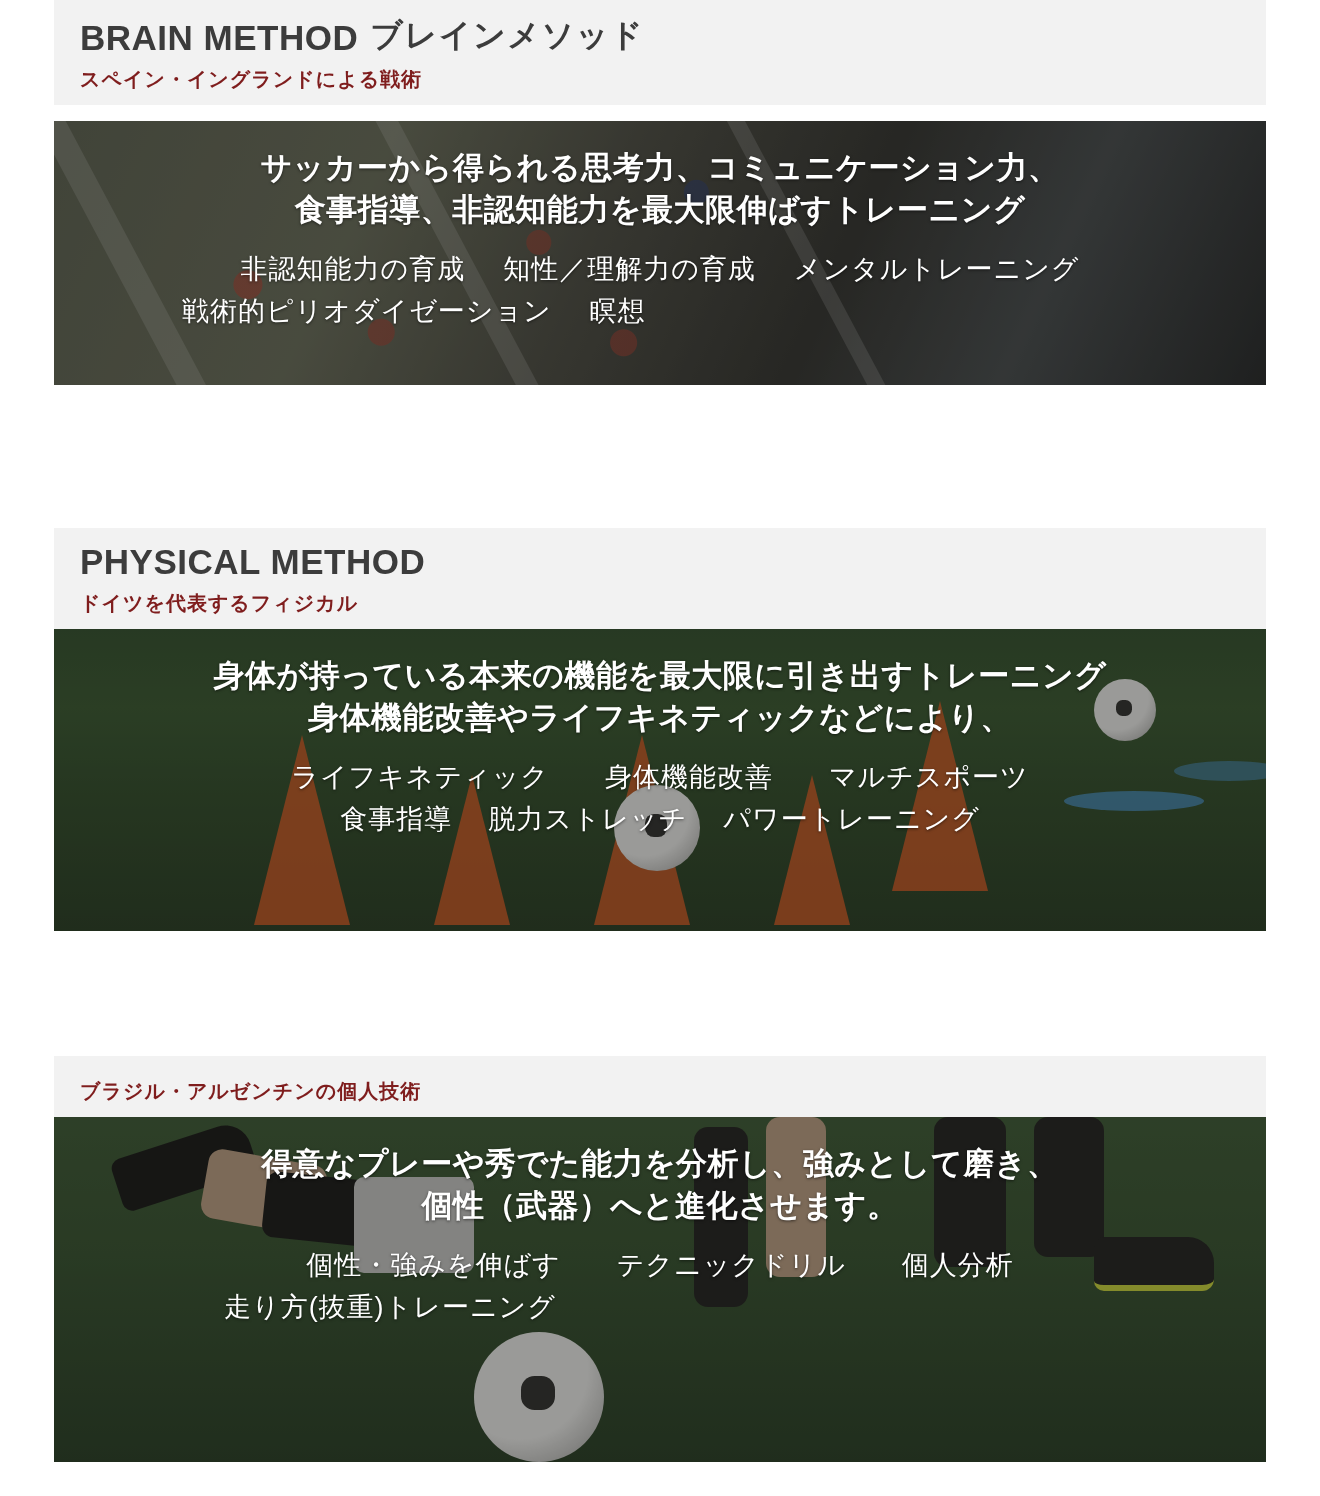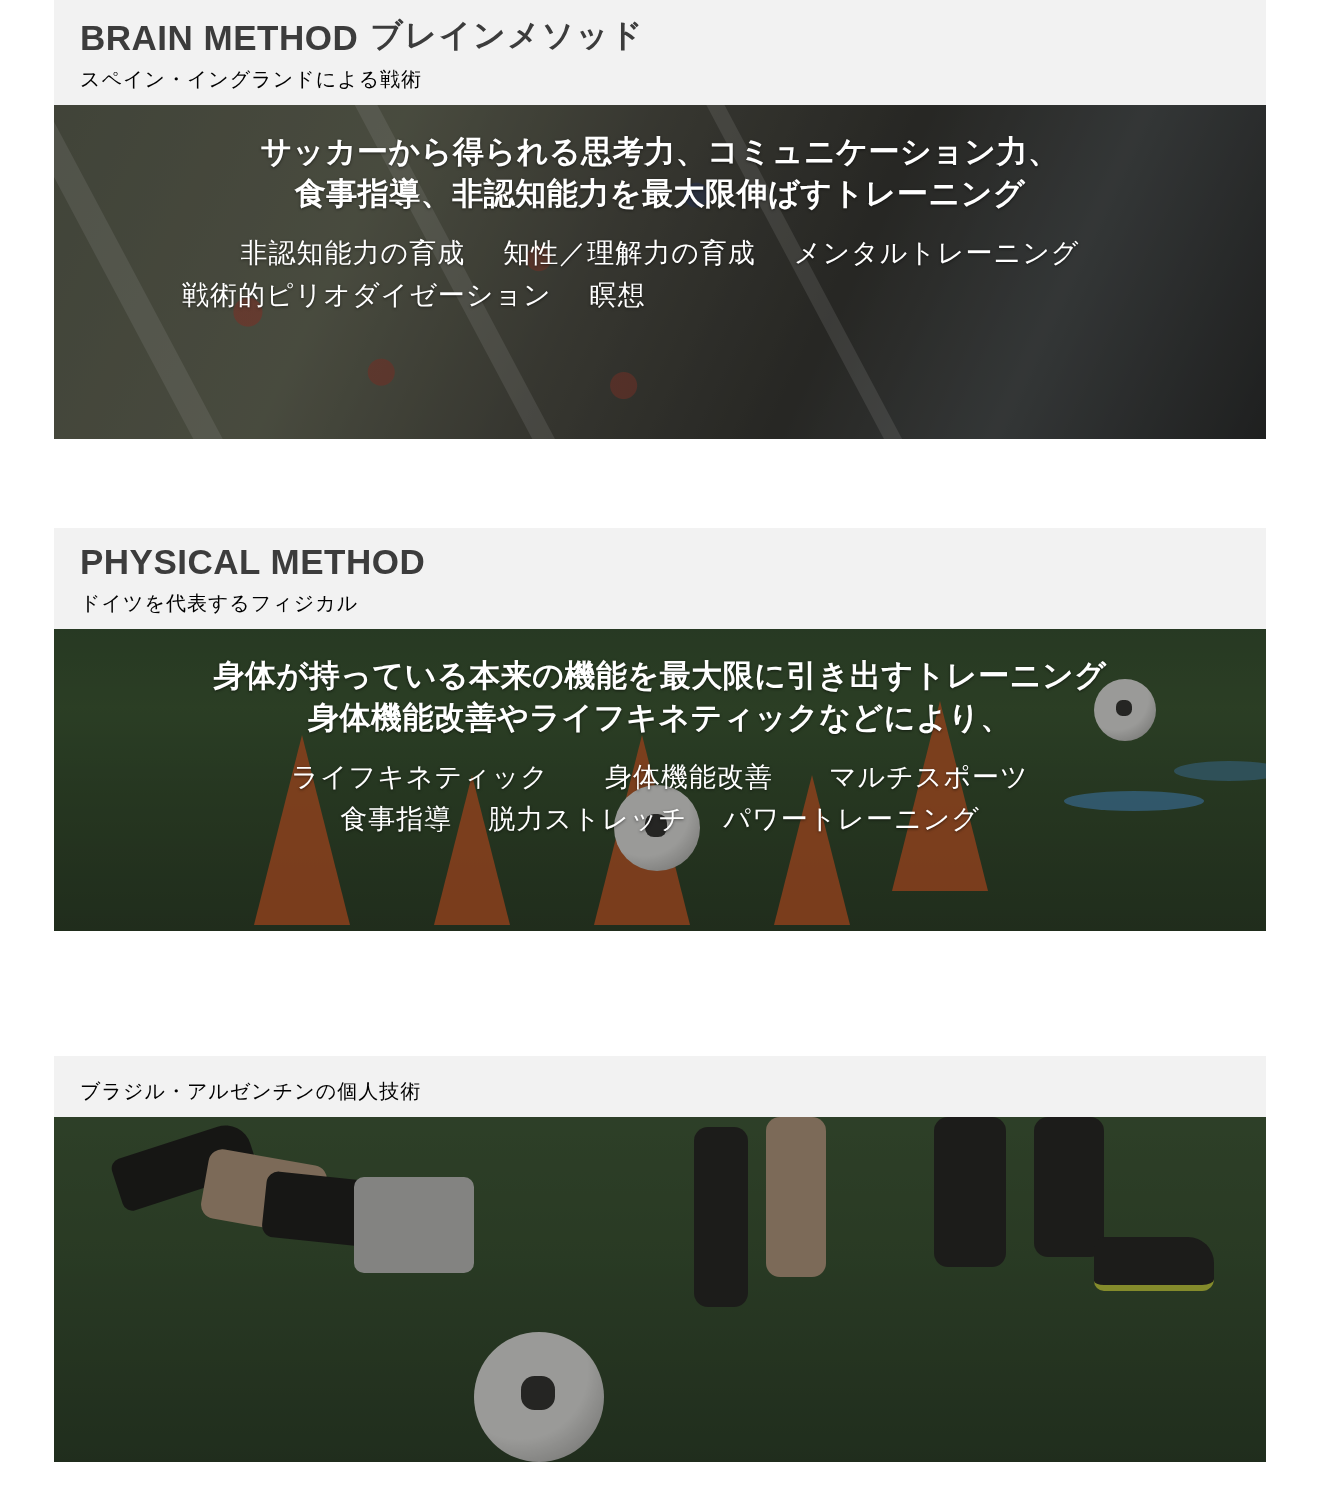--- a/index.html
+++ b/index.html
@@ -50,22 +50,23 @@
     font-size: 32px;
     font-weight: bold;
     color: #3c3c3c;
     letter-spacing: 1.5px;
     white-space: nowrap;
   }
 
   .head-sub {
     margin-top: 8px;
     font-size: 20px;
-    color: #000000;
+    color: #7f1d1d;
     letter-spacing: 1px;
+    font-weight: bold;
   }
 
   .method-banner {
     position: relative;
     overflow: hidden;
     color: #ffffff;
     text-align: center;
     box-sizing: border-box;
   }
 
@@ -101,21 +102,21 @@
   }
 
   .tag-row.first { margin-top: 18px; }
 
   .tag {
     white-space: nowrap;
   }
 
   
   #block-brain { top: 0; }
-  #block-brain .method-banner { height: 334px; }
+  #block-brain .method-banner { height: 264px; margin-top: 16px; }
   #bg-brain {
     position: absolute; inset: 0;
     background:
       radial-gradient(circle at 16% 62%, rgba(200,60,45,0.55) 0 14px, rgba(0,0,0,0) 15px),
       radial-gradient(circle at 27% 80%, rgba(190,55,40,0.5) 0 13px, rgba(0,0,0,0) 14px),
       radial-gradient(circle at 40% 46%, rgba(185,58,42,0.5) 0 12px, rgba(0,0,0,0) 13px),
       radial-gradient(circle at 47% 84%, rgba(190,60,45,0.5) 0 13px, rgba(0,0,0,0) 14px),
       radial-gradient(circle at 53% 27%, rgba(40,60,120,0.55) 0 12px, rgba(0,0,0,0) 13px),
       linear-gradient(115deg, #5d6252 0%, #6b6f5c 26%, #4a4a42 45%, #2e2e2c 64%, #454a4e 80%, #1f2124 100%);
   }
@@ -286,16 +287,28 @@
         <div class="leg" style="left:640px; top:10px; width:54px; height:180px;"></div>
         <div class="leg" style="left:712px; top:0px; width:60px; height:160px; background:#c9a88a;"></div>
         <div class="leg" style="left:880px; top:0px; width:72px; height:150px;"></div>
         <div class="leg" style="left:980px; top:0px; width:70px; height:140px;"></div>
         <div class="boot" style="left:1040px; top:120px; width:120px; height:48px; background:#1a1a1a; border-bottom:6px solid #d8e43a;"></div>
         <div class="ball" style="left:420px; bottom:0px; width:130px; height:130px;">
             <span class="patch"></span>
           </div>
       </div>
       <div class="banner-overlay"></div>
+      <div class="banner-content">
+        <div class="banner-title">得意なプレーや秀でた能力を分析し、強みとして磨き、</div>
+        <div class="banner-title">個性（武器）へと進化させます。</div>
+        <div class="tag-row first" style="gap:56px;">
+          <span class="tag">個性・強みを伸ばす</span>
+          <span class="tag">テクニックドリル</span>
+          <span class="tag">個人分析</span>
+        </div>
+        <div class="tag-row" style="justify-content:flex-start; padding-left:150px;">
+          <span class="tag">走り方(抜重)トレーニング</span>
+        </div>
+      </div>
     </div>
   </section>
 
 </div>
 
 </body></html>

